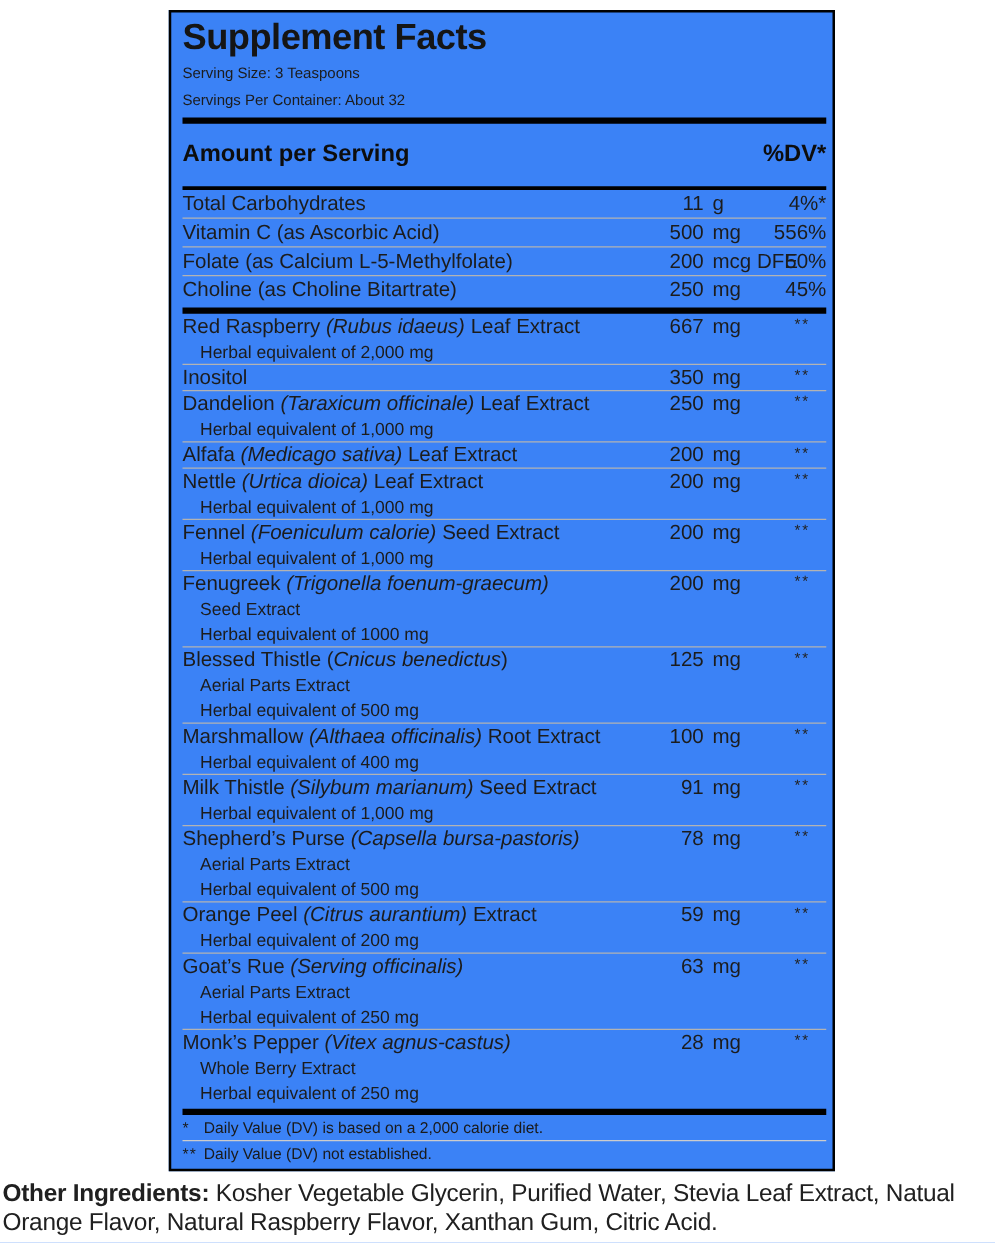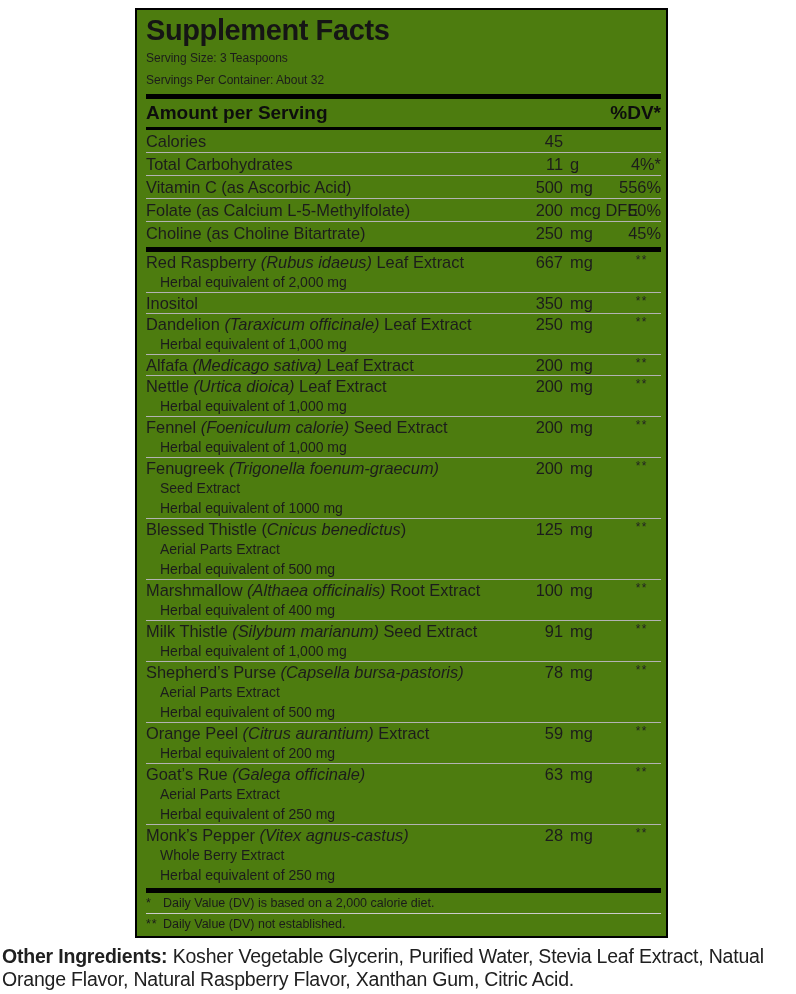--- a/index.html
+++ b/index.html
@@ -6,27 +6,27 @@
   html,body { background:#fff; }
   body {
     width:796px; height:994px; overflow:hidden;
     font-family:"Liberation Sans","DejaVu Sans",sans-serif;
     color:#111;
   }
   .label-box {
     width:533px; margin:8px 0 0 135px;
     border:2px solid #000;
     padding:3px 5px 2px 9px;
-    background:#4d7c0f;
+    background:#3b82f6;
   }
   .sf-title { font-size:29px; font-weight:bold; letter-spacing:-0.4px; line-height:34px; color:#151515; }
   .serv-line { font-size:12px; line-height:22px; color:#1c1c1c; }
   .bar { background:#000; height:5px; margin:3px 0 0 0; }
   .bar-mid { background:#000; height:3px; margin:1px 0 0 0; }
-  .col-hdr { display:flex; font-size:19px; font-weight:bold; line-height:25px; padding:1px 0; color:#0d0d0d; }
+  .col-hdr { display:flex; font-size:19px; font-weight:bold; line-height:25px; padding:12px 0; color:#0d0d0d; }
   .col-hdr .left { flex:1; }
   .col-hdr .right { text-align:left; }
 
   .rline { display:flex; font-size:16.4px; line-height:20px; color:#1c1c1c; }
   .name  { flex:1; white-space:nowrap; }
   .num   { width:50px; text-align:right; white-space:nowrap; }
   .unit  { width:36px; padding-left:7px; white-space:nowrap; overflow:visible; }
   .dv    { width:62px; text-align:right; white-space:nowrap; }
   .dv.est { font-size:12px; line-height:17px; letter-spacing:1.5px; padding-right:13px; color:#222; }
   .lat   { font-style:italic; }
@@ -59,28 +59,20 @@
   <div class="col-hdr">
     <span class="left">Amount per Serving</span>
     <span class="right">%DV*</span>
   </div>
 
   <div class="bar-mid"></div>
 
   <div>
     <div class="nrow">
       <div class="rline">
-        <span class="name">Calories</span>
-        <span class="num">45</span>
-        <span class="unit"></span>
-        <span class="dv"></span>
-      </div>
-    </div>
-    <div class="nrow">
-      <div class="rline">
         <span class="name">Total Carbohydrates</span>
         <span class="num">11</span>
         <span class="unit">g</span>
         <span class="dv">4%*</span>
       </div>
     </div>
     <div class="nrow">
       <div class="rline">
         <span class="name">Vitamin C (as Ascorbic Acid)</span>
         <span class="num">500</span>
@@ -235,21 +227,21 @@
         <span class="num">59</span>
         <span class="unit">mg</span>
         <span class="dv est">**</span>
       </div>
       <div class="sub">Herbal equivalent of 200 mg</div>
 
     </div>
 
     <div class="hgroup">
       <div class="rline">
-        <span class="name"><span>Goat’s Rue </span><span class="lat">(Galega officinale)</span><span></span></span>
+        <span class="name"><span>Goat’s Rue </span><span class="lat">(Serving officinalis)</span><span></span></span>
         <span class="num">63</span>
         <span class="unit">mg</span>
         <span class="dv est">**</span>
       </div>
       <div class="sub">Aerial Parts Extract</div>
       <div class="sub">Herbal equivalent of 250 mg</div>
     </div>
 
     <div class="hgroup">
       <div class="rline">

